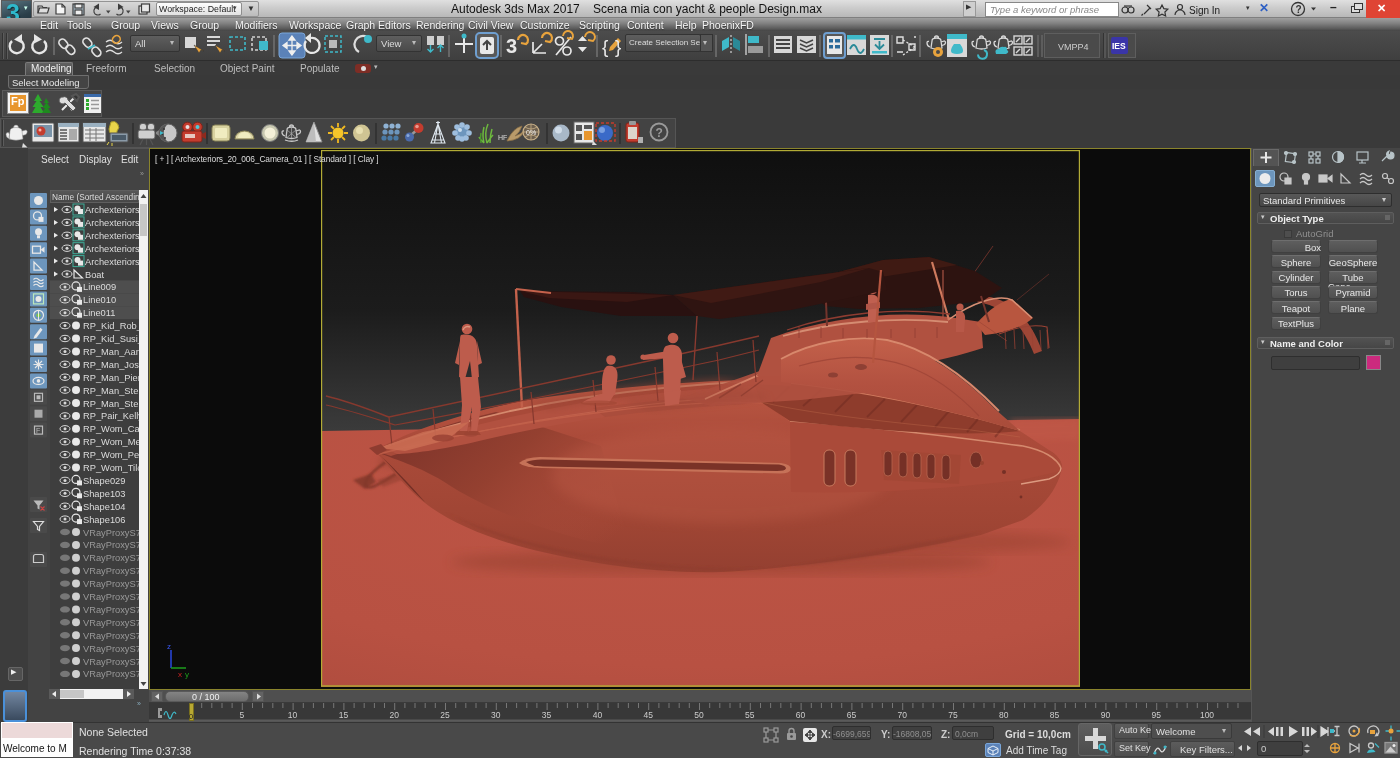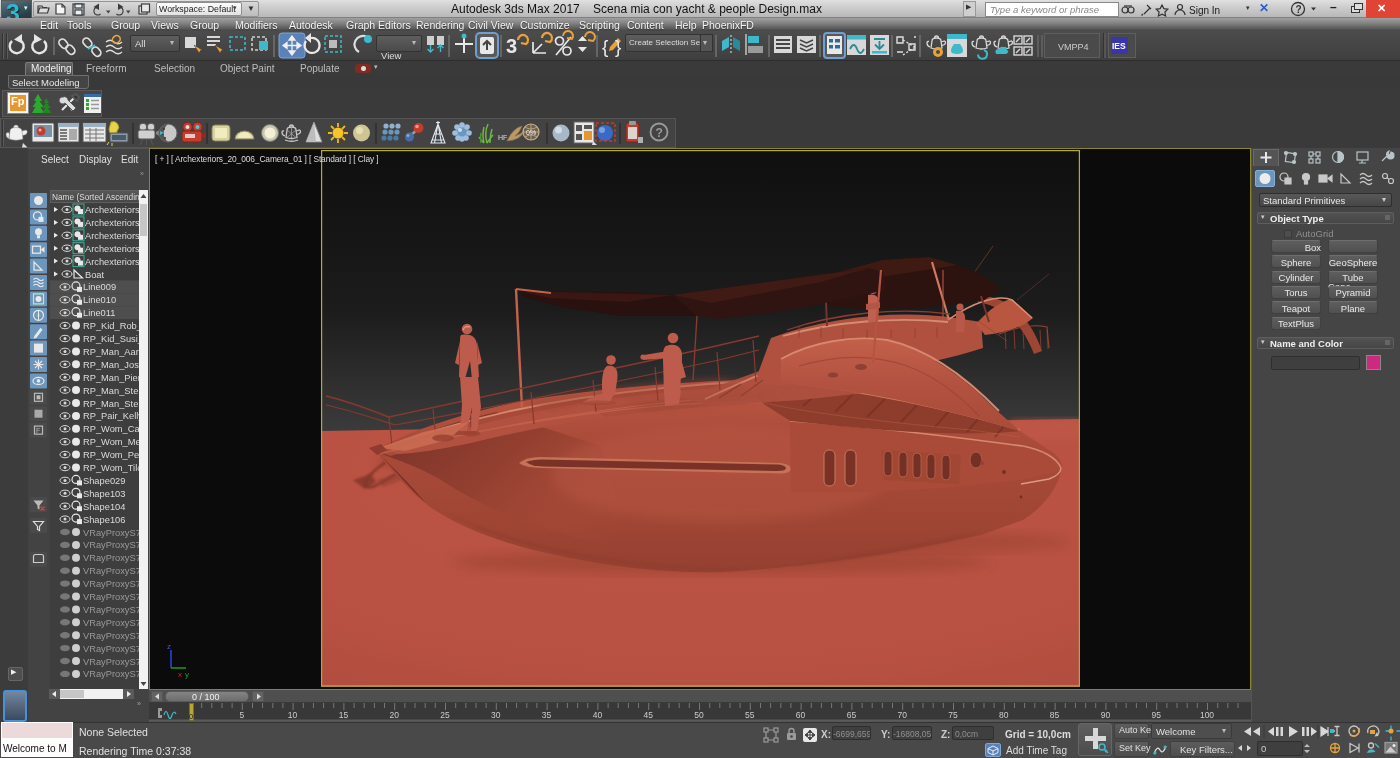--- a/index.html
+++ b/index.html
@@ -64,21 +64,21 @@
 <div class="a" style="left:1354px;top:3px;width:9px;height:7px;border:1.5px solid #333;background:#ddd;"></div>
 <div class="a" style="left:1366px;top:0px;width:34px;height:18px;background:#df4434;"></div>
 <div class="txt" style="left:1377px;top:2px;font-size:11px;color:#fff;font-weight:bold;">✕</div>
 <div class="a" style="left:0px;top:18px;width:1400px;height:13px;background:linear-gradient(#a0a0a0,#828282 40%,#5c5c5c 80%,#454545);"></div>
 <div class="txt" style="left:40px;top:19px;font-size:10.5px;color:#f5f5f5;text-shadow:0 1px 1px #333;">Edit</div>
 <div class="txt" style="left:67px;top:19px;font-size:10.5px;color:#f5f5f5;text-shadow:0 1px 1px #333;">Tools</div>
 <div class="txt" style="left:111px;top:19px;font-size:10.5px;color:#f5f5f5;text-shadow:0 1px 1px #333;">Group</div>
 <div class="txt" style="left:151px;top:19px;font-size:10.5px;color:#f5f5f5;text-shadow:0 1px 1px #333;">Views</div>
 <div class="txt" style="left:190px;top:19px;font-size:10.5px;color:#f5f5f5;text-shadow:0 1px 1px #333;">Group</div>
 <div class="txt" style="left:235px;top:19px;font-size:10.5px;color:#f5f5f5;text-shadow:0 1px 1px #333;">Modifiers</div>
-<div class="txt" style="left:289px;top:19px;font-size:10.5px;color:#f5f5f5;text-shadow:0 1px 1px #333;">Autodesk</div>
+<div class="txt" style="left:289px;top:19px;font-size:10.5px;color:#f5f5f5;text-shadow:0 1px 1px #333;">Workspace</div>
 <div class="txt" style="left:346px;top:19px;font-size:10.5px;color:#f5f5f5;text-shadow:0 1px 1px #333;">Graph Editors</div>
 <div class="txt" style="left:416px;top:19px;font-size:10.5px;color:#f5f5f5;text-shadow:0 1px 1px #333;">Rendering</div>
 <div class="txt" style="left:468px;top:19px;font-size:10.5px;color:#f5f5f5;text-shadow:0 1px 1px #333;">Civil View</div>
 <div class="txt" style="left:520px;top:19px;font-size:10.5px;color:#f5f5f5;text-shadow:0 1px 1px #333;">Customize</div>
 <div class="txt" style="left:579px;top:19px;font-size:10.5px;color:#f5f5f5;text-shadow:0 1px 1px #333;">Scripting</div>
 <div class="txt" style="left:627px;top:19px;font-size:10.5px;color:#f5f5f5;text-shadow:0 1px 1px #333;">Content</div>
 <div class="txt" style="left:675px;top:19px;font-size:10.5px;color:#f5f5f5;text-shadow:0 1px 1px #333;">Help</div>
 <div class="txt" style="left:702px;top:19px;font-size:10.5px;color:#f5f5f5;text-shadow:0 1px 1px #333;">PhoenixFD</div>
 <div class="a" style="left:0px;top:31px;width:1400px;height:30px;background:linear-gradient(#4c4c4c,#3f3f3f);border-bottom:1px solid #2d2d2d;"></div>
 <div class="a" style="left:2px;top:33px;width:2px;height:26px;background:#5c5c5c;border-left:1px solid #333;"></div>
@@ -239,21 +239,21 @@
         <rect x="0" y="16" width="8" height="8"></rect>
         <rect x="10" y="16" width="8" height="8"></rect>
  <path d="M2 11 l4 -4 M12 11 l4 -4 M2 22 l4 -4 M12 22 l4 -4"></path>
 </g>
 <path d="M1038 4 v22 M1042 4 v22" stroke="#666" stroke-width="1.5"></path>
 </svg>
 <div class="a" style="left:130px;top:35px;width:50px;height:17px;background:linear-gradient(#5e5e5e,#4a4a4a);border:1px solid #333;border-radius:2px;"></div>
 <div class="txt" style="left:135px;top:38px;font-size:9.5px;color:#ddd;">All</div>
 <div class="txt" style="left:170px;top:38px;font-size:8px;color:#bbb;">▾</div>
 <div class="a" style="left:376px;top:35px;width:46px;height:17px;background:linear-gradient(#5e5e5e,#4a4a4a);border:1px solid #333;border-radius:2px;"></div>
-<div class="txt" style="left:381px;top:38px;font-size:9.5px;color:#ddd;margin-top:12px;">View</div>
+<div class="txt" style="left:381px;top:38px;font-size:9.5px;color:#ddd;">View</div>
 <div class="txt" style="left:412px;top:38px;font-size:8px;color:#bbb;">▾</div>
 <div class="a" style="left:625px;top:34px;width:76px;height:18px;background:linear-gradient(#5e5e5e,#4a4a4a);border:1px solid #333;border-radius:2px;"></div>
 <div class="txt" style="left:629px;top:38px;font-size:8px;color:#ddd;">Create Selection Se</div>
 <div class="a" style="left:700px;top:34px;width:13px;height:18px;background:#555;border:1px solid #333;"></div>
 <div class="txt" style="left:703px;top:38px;font-size:8px;color:#bbb;">▾</div>
 <div class="a" style="left:1044px;top:33px;width:56px;height:25px;background:#4a4a4a;border:1px solid #5e5e5e;"></div>
 <div class="txt" style="left:1058px;top:42px;font-size:9px;color:#ccc;">VMPP4</div>
 <div class="a" style="left:1103px;top:33px;width:3px;height:25px;background:#555;border-left:1px solid #333;"></div>
 <div class="a" style="left:1108px;top:33px;width:28px;height:25px;background:#4a4a4a;border:1px solid #5e5e5e;"></div>
 <div class="a" style="left:1111px;top:37px;width:17px;height:17px;background:#3a35a8;border-radius:2px;"></div>

